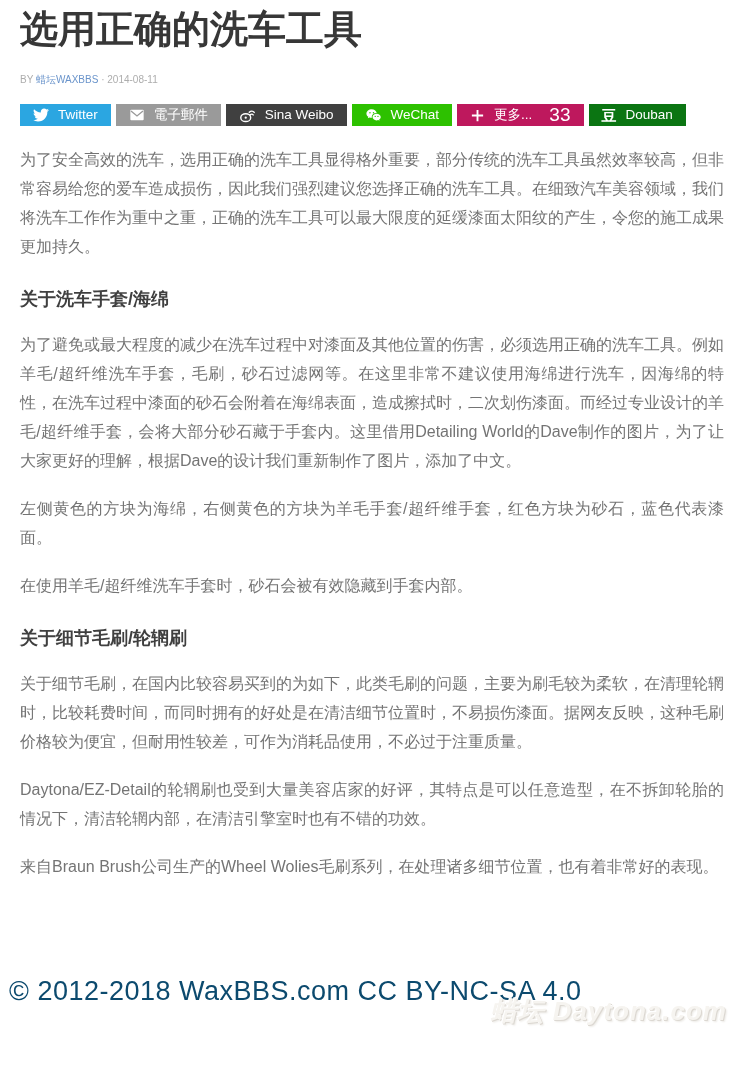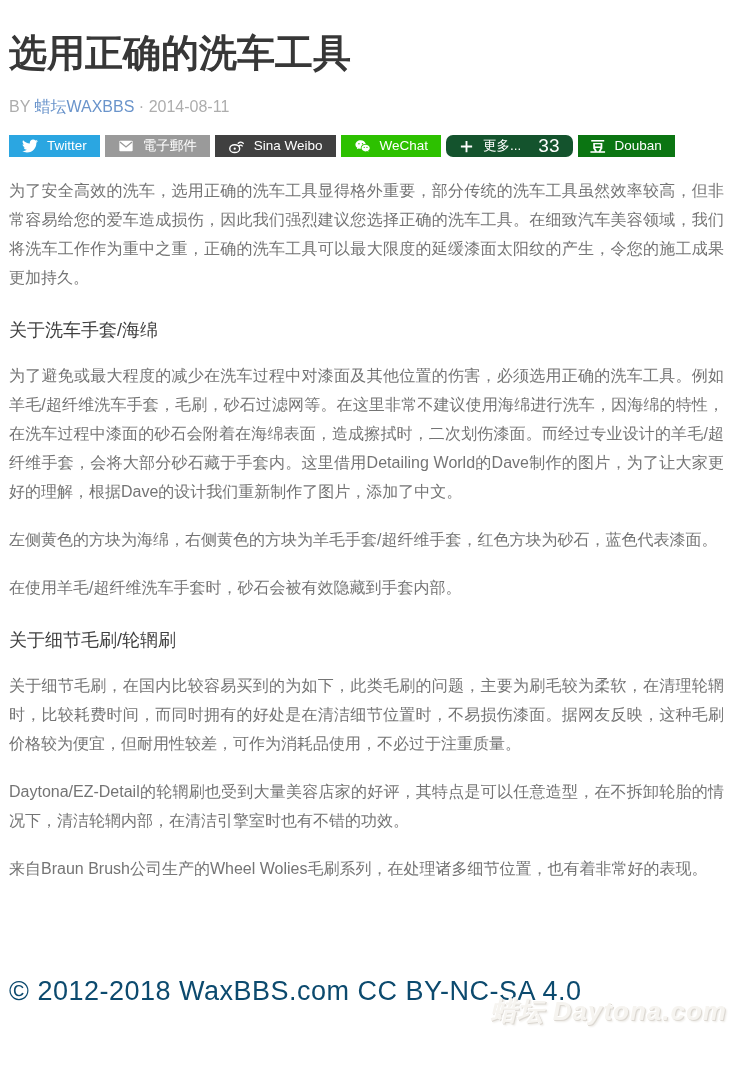--- a/index.html
+++ b/index.html
@@ -4,53 +4,53 @@
 <style>
   * { box-sizing: border-box; }
   html,body { margin:0; padding:0; }
   body {
     width: 733px; height: 1076px;
     background: #ffffff;
     font-family: "Liberation Sans", "DejaVu Sans", sans-serif;
     overflow: hidden;
     position: relative;
   }
-  .content { position: relative; z-index: 2; padding: 2px 9px 0 9px; margin-top: 24px; }
+  .content { position: relative; z-index: 2; padding: 2px 9px 0 20px; }
 
   h1.title {
     font-size: 38px; line-height: 1.22;
     color: #373737; font-weight: bold;
     margin: 4px 0 0 0; letter-spacing: 0;
   }
-  .byline { margin-top: 21px; font-size: 16px; color: #adadad; }
+  .byline { margin-top: 21px; font-size: 10px; color: #adadad; }
   .byline .author { color: #6a94cb; text-decoration: none; cursor: pointer; }
   .byline .sep, .byline .date { color: #adadad; }
 
   .share-bar { margin-top: 17px; display: flex; gap: 5px; align-items: center; }
   .share-btn {
     height: 22px; display: inline-flex; align-items: center; gap: 9px;
     padding: 0 13px; color: #fff; font-size: 13.5px; line-height: 30px;
     border: none; cursor: pointer; white-space: nowrap; user-select: none;
   }
   .share-btn svg { display: block; }
   .btn-twitter { background: #2BA6E1; }
   .btn-email   { background: #9A9A9A; }
   .btn-weibo   { background: #404040; }
   .btn-wechat  { background: #2DC100; }
-  .btn-more    { background: #14532d; border-radius: 7px; }
+  .btn-more    { background: #be185d; }
   .btn-douban  { background: #0B7512; }
   .share-count { margin-left: 8px; font-size: 19px; }
   .douban-glyph { font-size: 15px; font-weight: bold; line-height: 1; }
 
   p.body {
     font-size: 16px; line-height: 29px; color: #747474;
     margin: 19px 0; text-align: justify;
   }
   h2.section {
-    font-size: 18px; color: #3f3f3f; font-weight: normal;
+    font-size: 18px; color: #3f3f3f; font-weight: bold;
     margin: 26px 0 19px 0;
   }
 
   .wm-copyright {
     position: absolute; left: 9px; top: 976px; z-index: 1;
     font-size: 27px; color: #0c4a6e; letter-spacing: 0.5px;
     pointer-events: none; white-space: nowrap;
   }
   .wm-brand {
     position: absolute; right: 6px; top: 994px; z-index: 1;

